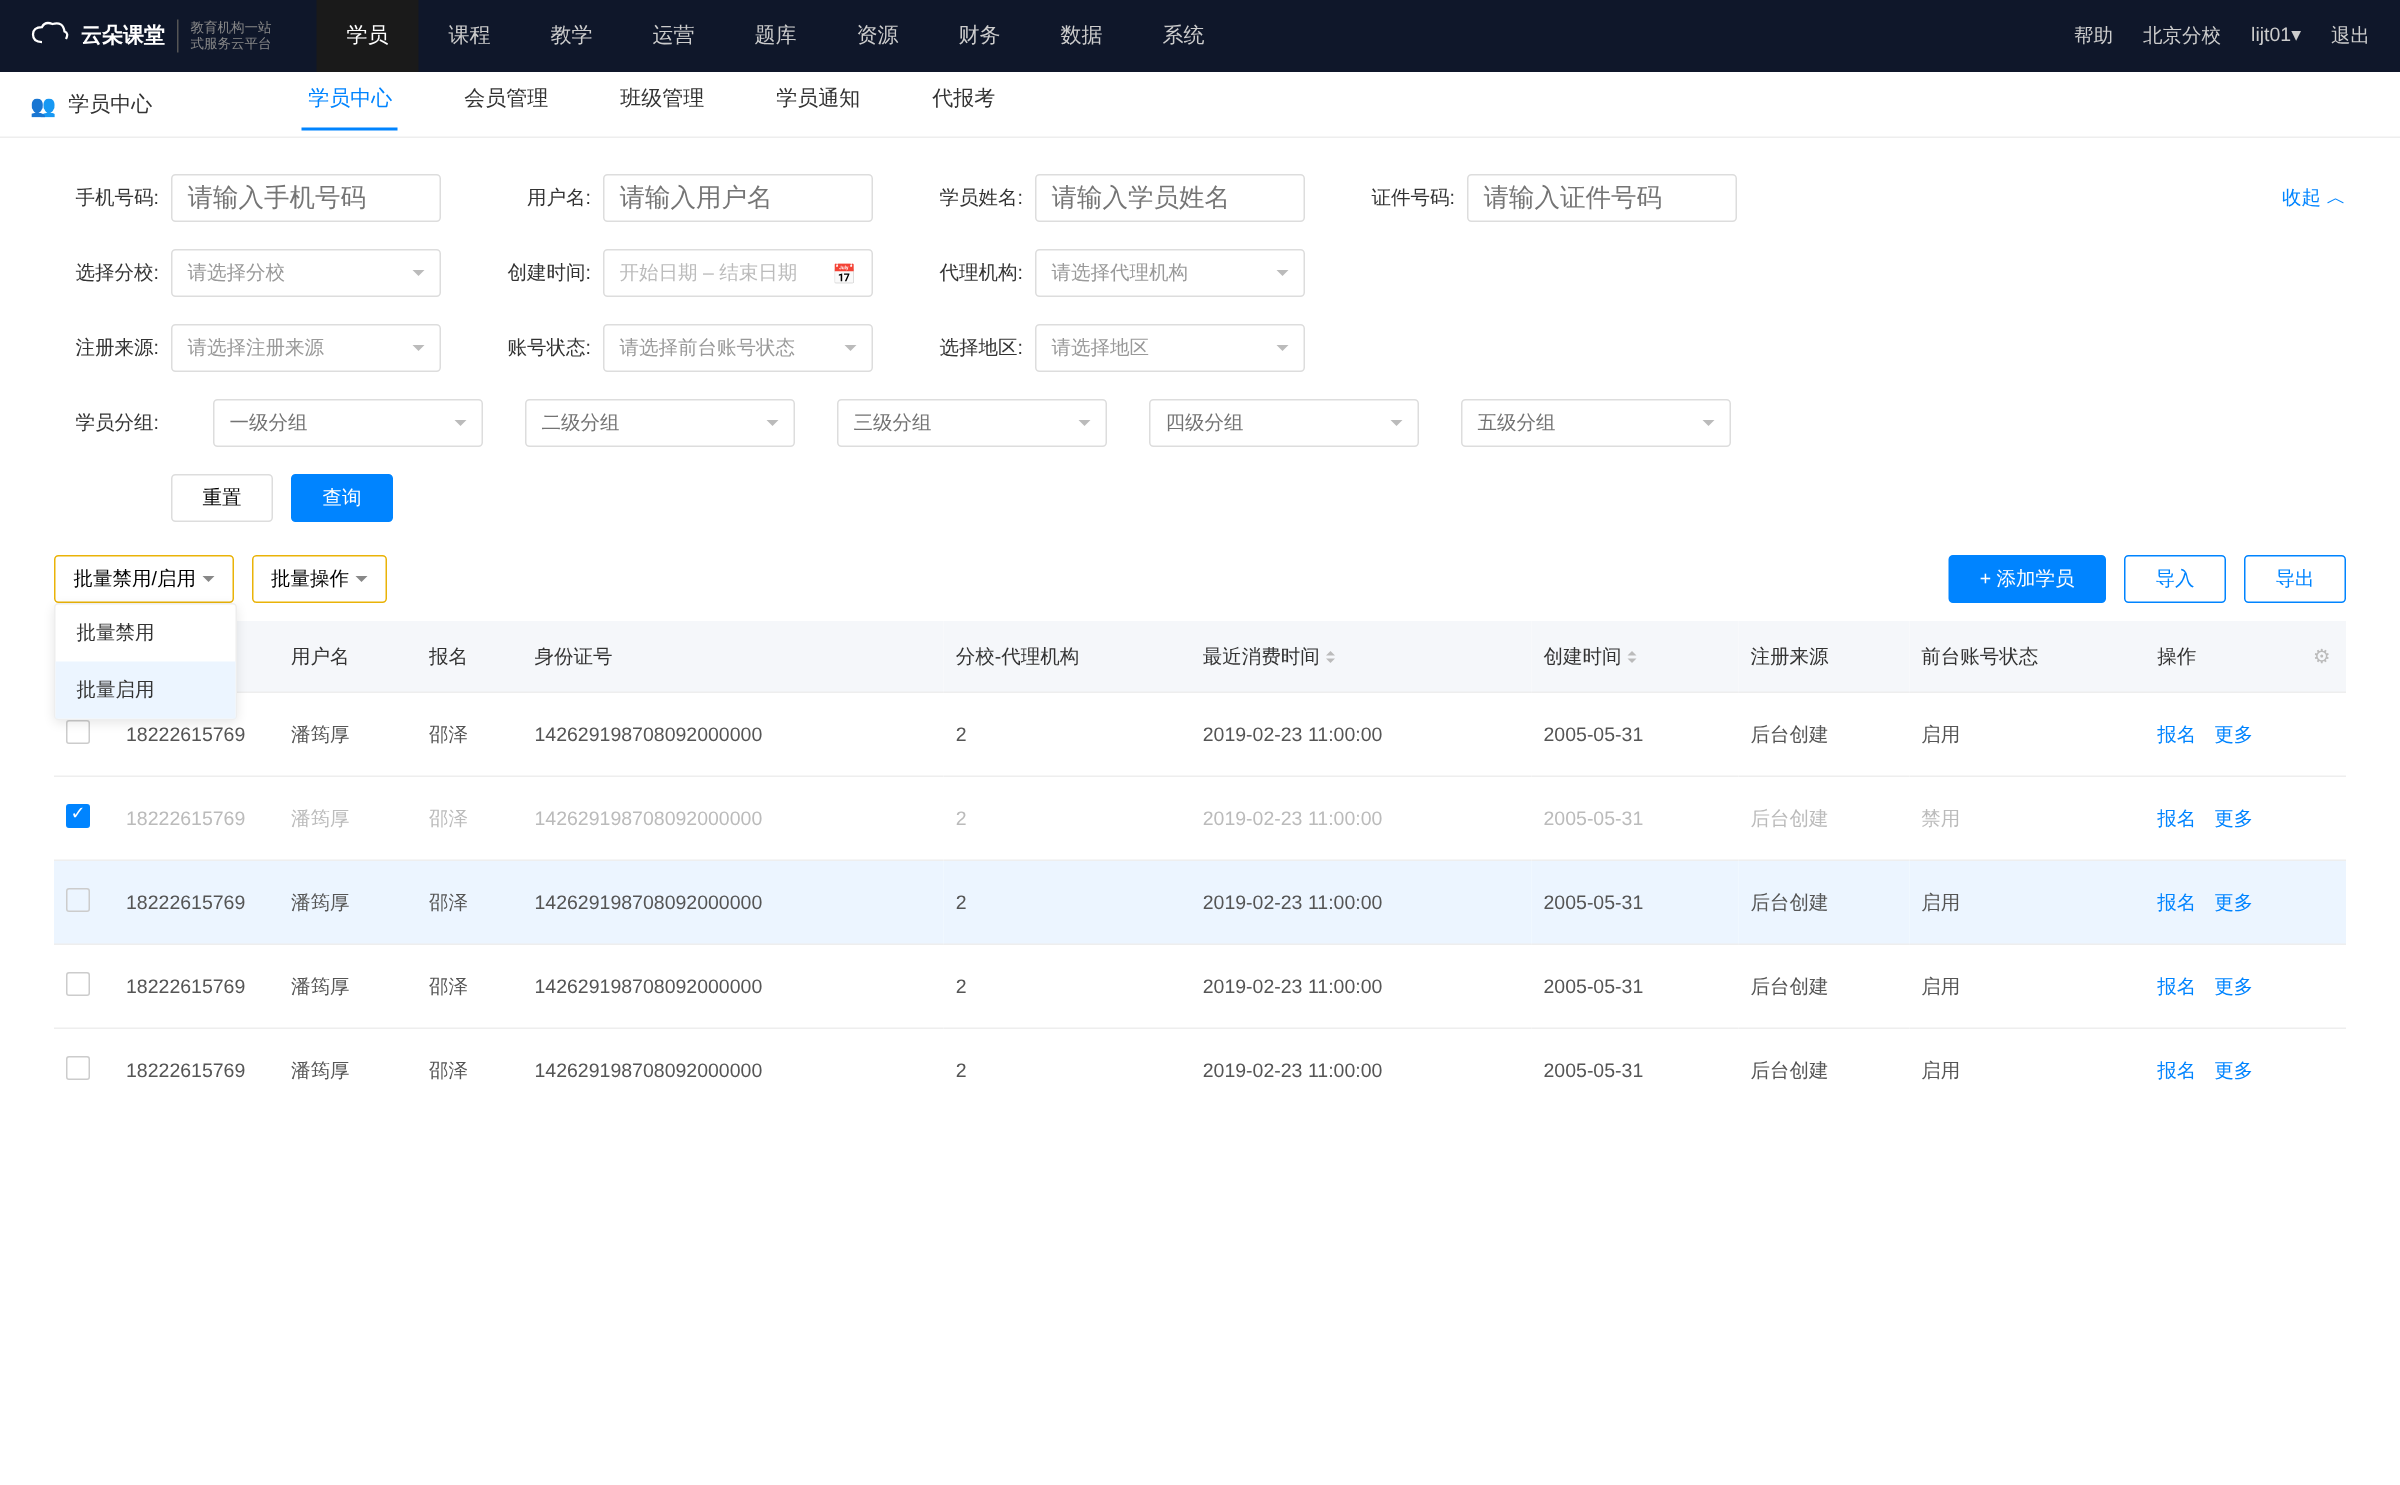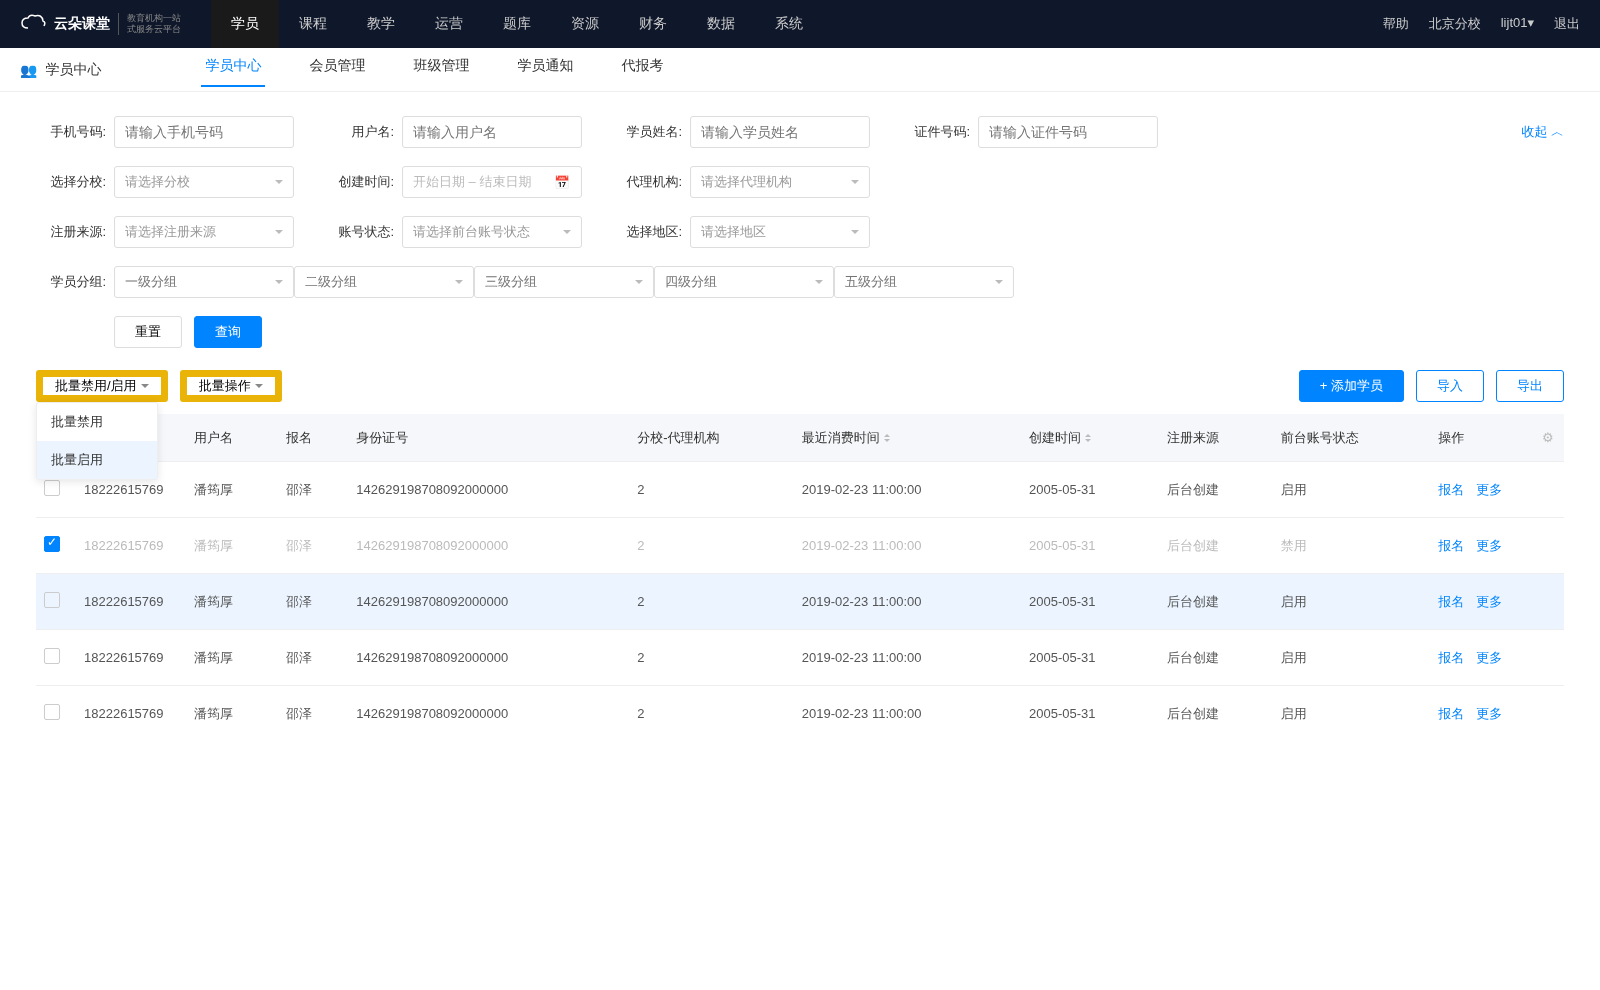--- a/index.html
+++ b/index.html
@@ -21,34 +21,34 @@
     .subnav-item { color: #333; cursor: pointer; padding: 0 4px 8px; position: relative; font-size: 14px; }
     .subnav-item.active { color: #0084ff; }
     .subnav-item.active::after { content: ""; position: absolute; bottom: -4px; left: 0; right: 0; height: 2px; background: #0084ff; }
     
     .filters { padding: 24px 36px 10px; }
     .filter-row { display: flex; gap: 30px; margin-bottom: 18px; align-items: center; }
     .filter-item { display: flex; align-items: center; }
     .filter-label { width: 70px; text-align: right; margin-right: 8px; color: #333; font-size: 13px; }
     .filter-input, .filter-select { width: 180px; height: 32px; border: 1px solid #ddd; border-radius: 3px; padding: 0 10px; font-size: 13px; color: #999; display: flex; align-items: center; justify-content: space-between; }
     .filter-select::after { content: ""; border: 4px solid transparent; border-top-color: #bbb; margin-top: 4px; }
-    .filter-input input { border: none; outline: none; width: 100%; font-size: 14px; }
+    .filter-input input { border: none; outline: none; width: 100%; font-size: 17px; }
     .collapse-link { color: #0084ff; cursor: pointer; font-size: 13px; margin-left: auto; }
     
-    .group-row { display: flex; gap: 0; margin-bottom: 18px; align-items: center; }
+    .group-row { display: flex; gap: 28px; margin-bottom: 18px; align-items: center; }
     .group-row .filter-label { width: 70px; text-align: right; margin-right: 8px; }
     .group-select { width: 180px; height: 32px; border: 1px solid #ddd; border-radius: 3px; padding: 0 10px; font-size: 13px; color: #737373; display: flex; align-items: center; justify-content: space-between; }
     .group-select::after { content: ""; border: 4px solid transparent; border-top-color: #bbb; margin-top: 4px; }
     
     .action-row { display: flex; gap: 12px; padding-left: 78px; }
     .btn { height: 32px; padding: 0 20px; border: 1px solid #ddd; background: #fff; border-radius: 3px; cursor: pointer; font-size: 13px; }
     .btn-primary { background: #0084ff; color: #ffffff; border-color: #0084ff; }
     
     .toolbar { display: flex; align-items: center; padding: 12px 36px; gap: 12px; position: relative; }
-    .toolbar-btn { height: 32px; padding: 0 12px; border: 7px solid #eab308; background: #fff; border-radius: 3px; cursor: pointer; font-size: 13px; display: flex; align-items: center; gap: 4px; }
+    .toolbar-btn { height: 32px; padding: 0 12px; border: 1px solid #eab308; background: #fff; border-radius: 3px; cursor: pointer; font-size: 13px; display: flex; align-items: center; gap: 4px; }
     .toolbar-btn::after { content: ""; border: 4px solid transparent; border-top-color: #888; margin-top: 4px; }
     .toolbar-right { margin-left: auto; display: flex; gap: 12px; }
     .btn-outline-primary { border-color: #0084ff; color: #0084ff; }
     
     .dropdown-menu { position: absolute; top: 44px; left: 36px; width: 122px; background: #fff; border: 1px solid #eee; box-shadow: 0 2px 8px rgba(0,0,0,0.1); border-radius: 3px; z-index: 10; }
     .dropdown-item { padding: 10px 14px; cursor: pointer; font-size: 13px; }
     .dropdown-item:hover, .dropdown-item.hover { background: #ecf5ff; }
     
     .table { width: calc(100% - 72px); margin: 0 36px; border-collapse: collapse; }
     .table th { text-align: left; padding: 14px 8px; font-weight: normal; color: #333; font-size: 13px; }

